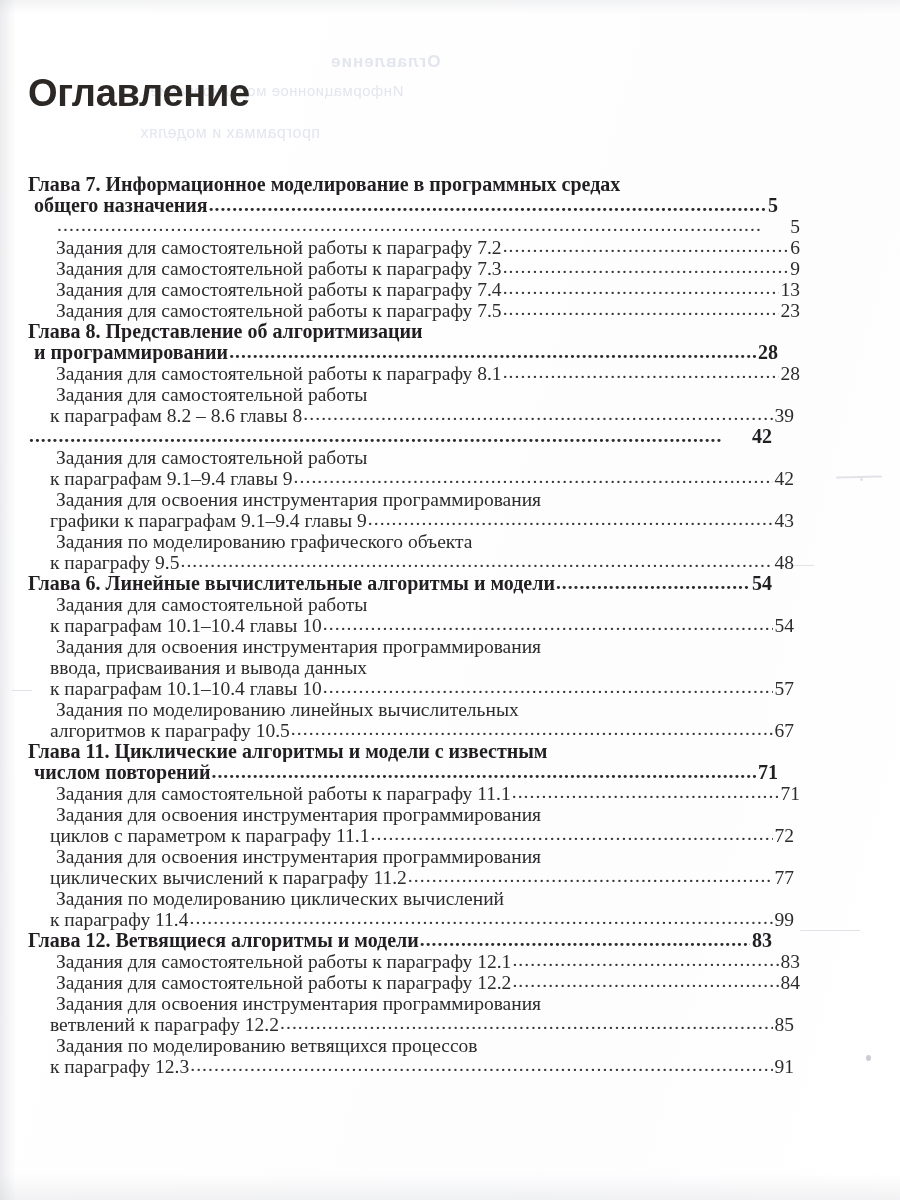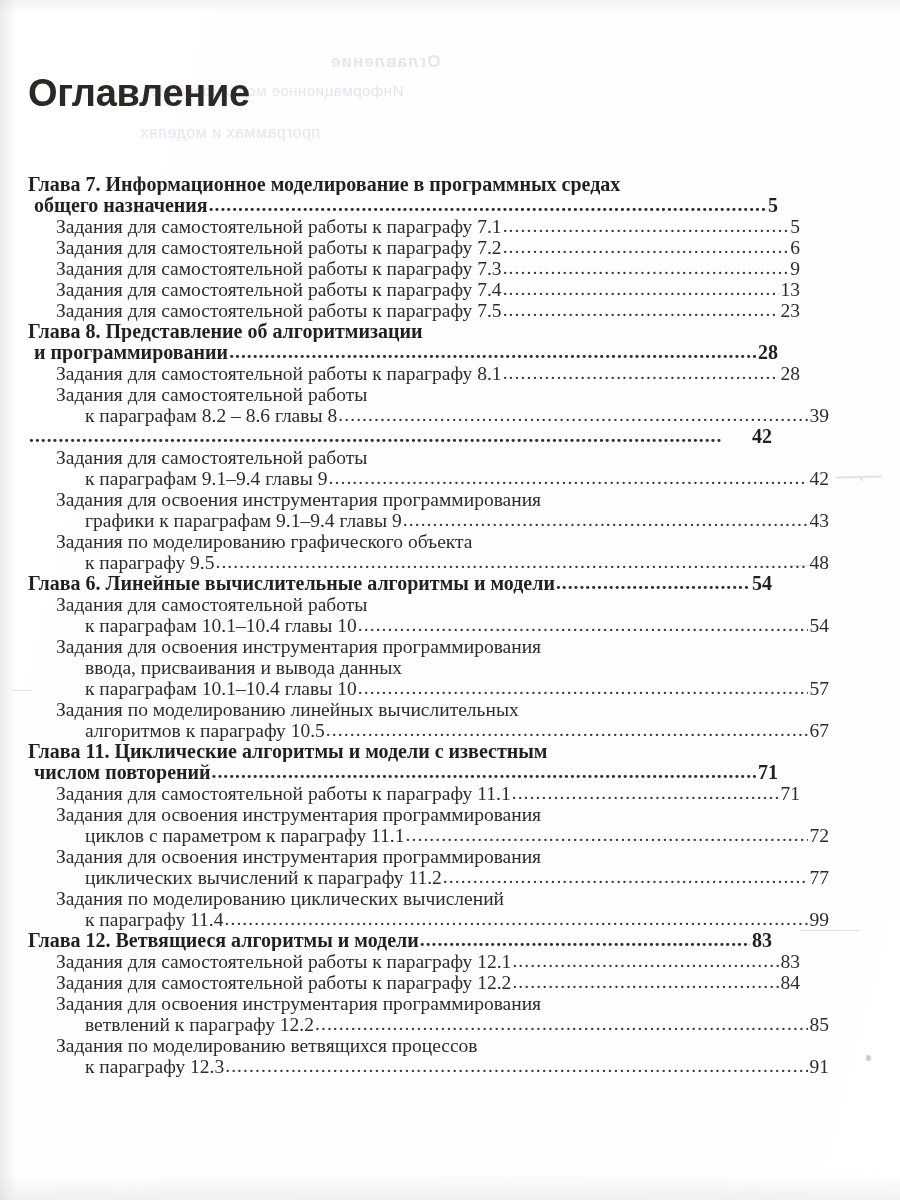--- a/index.html
+++ b/index.html
@@ -86,21 +86,21 @@
   
   .toc {
     position: absolute;
     left: 28px;
     top: 174px;
     width: 744px;
   }
 
   .toc-line {
     display: flex;
-    align-items: flex-end;
+    align-items: center;
     width: 100%;
     font-size: 19.5px;
     line-height: 21px;
     color: #2d2b2d;
     white-space: nowrap;
   }
 
   .toc-line .label {
     flex: 0 1 auto;
     overflow: hidden;
@@ -136,21 +136,21 @@
     font-weight: bold;
     font-size: 20px;
     color: #221f22;
   }
   .toc-line.chapter .leader::before { color: #2c2a2c; letter-spacing: 1.0px; }
 
   
   .lvl-chap      { margin-left: 0px; }
   .lvl-chap-cont { margin-left: 6px; font-family: Liberation Serif, serif; }
   .lvl-sub       { margin-left: 28px; }
-  .lvl-sub-cont  { margin-left: 57px; }
+  .lvl-sub-cont  { margin-left: 22px; }
 
   
   .toc-line.plain .leader::before { content: ""; }
 </style>
 </head>
 <body>
 
 <div class="page-surface"></div>
 <div class="scan-shadow-top"></div>
 <div class="scan-shadow-left"></div>
@@ -173,21 +173,20 @@
     <div class="toc-line chapter plain lvl-chap">
       <span class="label">Глава 7. Информационное моделирование в программных средах</span>
       <span class="leader"></span>
     </div>
     <div class="toc-line chapter lvl-chap-cont">
       <span class="label">общего назначения</span>
       <span class="leader"></span>
       <span class="pageno">5</span>
     </div>
     <div class="toc-line lvl-sub">
-      <span class="label">Задания для самостоятельной работы к параграфу 7.1</span>
       <span class="leader"></span>
       <span class="pageno">5</span>
     </div>
     <div class="toc-line lvl-sub">
       <span class="label">Задания для самостоятельной работы к параграфу 7.2</span>
       <span class="leader"></span>
       <span class="pageno">6</span>
     </div>
     <div class="toc-line lvl-sub">
       <span class="label">Задания для самостоятельной работы к параграфу 7.3</span>

